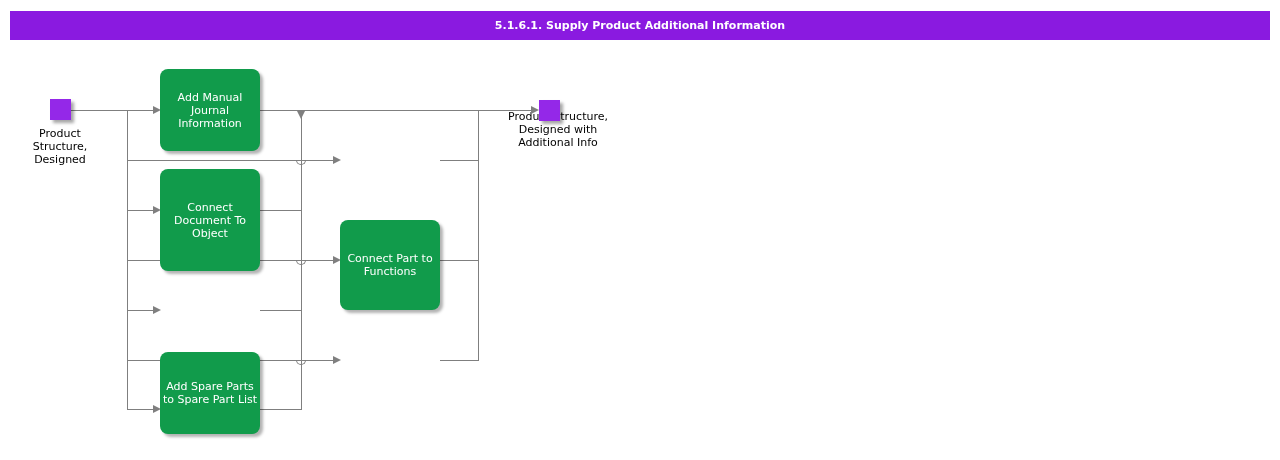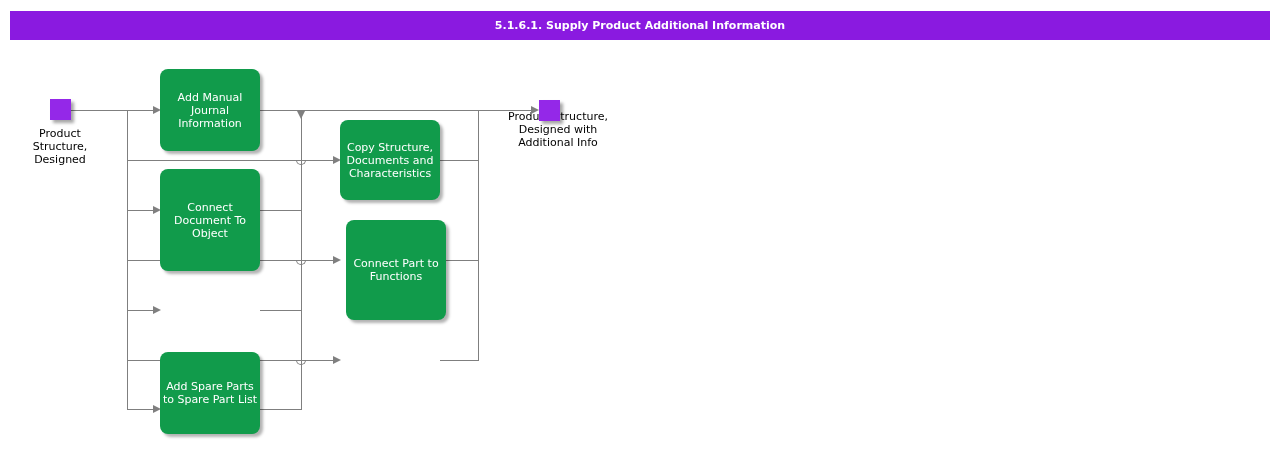--- a/index.html
+++ b/index.html
@@ -37,21 +37,21 @@
     position:absolute;width:100px;background:var(--green);border-radius:8px;
     color:#fff;font-size:11px;line-height:13px;text-align:center;
     display:flex;align-items:center;justify-content:center;
     box-shadow:3px 3px 3px rgba(0,0,0,.3);padding:0 2px;box-sizing:border-box;
   }
   #b1{left:160px;top:69px;height:82px;}
   #b2{left:160px;top:169px;height:102px;}
   #b3{left:160px;top:269px;height:82px;}
   #b4{left:160px;top:352px;height:82px;}
   #m1{left:340px;top:120px;height:80px;}
-  #m2{left:340px;top:220px;height:100px;margin-left:6px;}
+  #m2{left:340px;top:220px;height:90px;}
   #m3{left:340px;top:320px;height:80px;}
   
   .hl{position:absolute;height:1px;background:var(--line);}
   .vl{position:absolute;width:1px;background:var(--line);}
   .ar{position:absolute;width:0;height:0;border-top:4px solid transparent;
       border-bottom:4px solid transparent;border-left:8px solid var(--line);}
   .ad{position:absolute;width:0;height:0;border-left:4px solid transparent;
       border-right:4px solid transparent;border-top:8px solid var(--line);}
   .hop{position:absolute;width:10px;height:5px;border:1px solid var(--line);
        border-top:none;border-radius:0 0 10px 10px;box-sizing:border-box;}
@@ -130,20 +130,17 @@
   <div class="act" id="b1">
     <span>Add Manual Journal Information</span>
   </div>
   <div class="act" id="b2">
     <span>Connect Document To Object</span>
   </div>
   <div class="act" id="b4">
     <span>Add Spare Parts to Spare Part List</span>
   </div>
 
-  <div class="act" id="m1">
-    <span>Copy Structure, Documents and Characteristics</span>
-  </div>
   <div class="act" id="m2">
     <span>Connect Part to Functions</span>
   </div>
 
 </div>
 
 </body></html>

